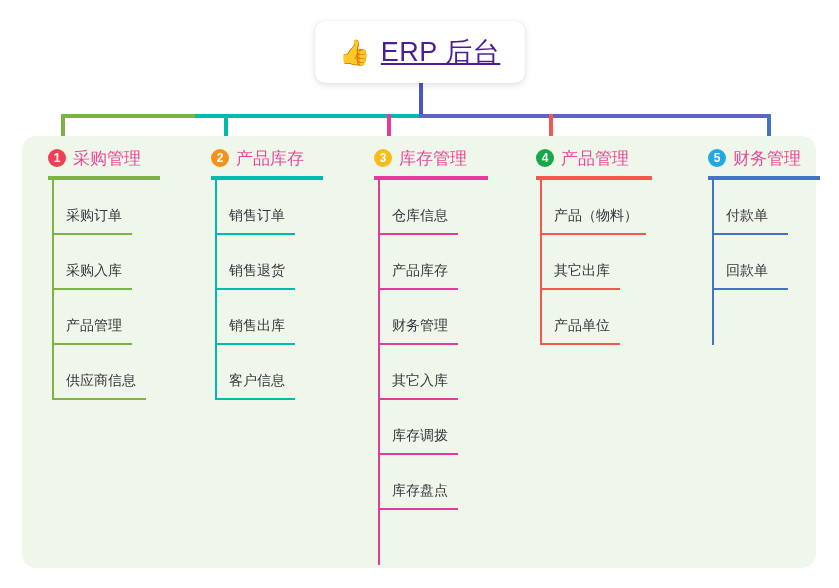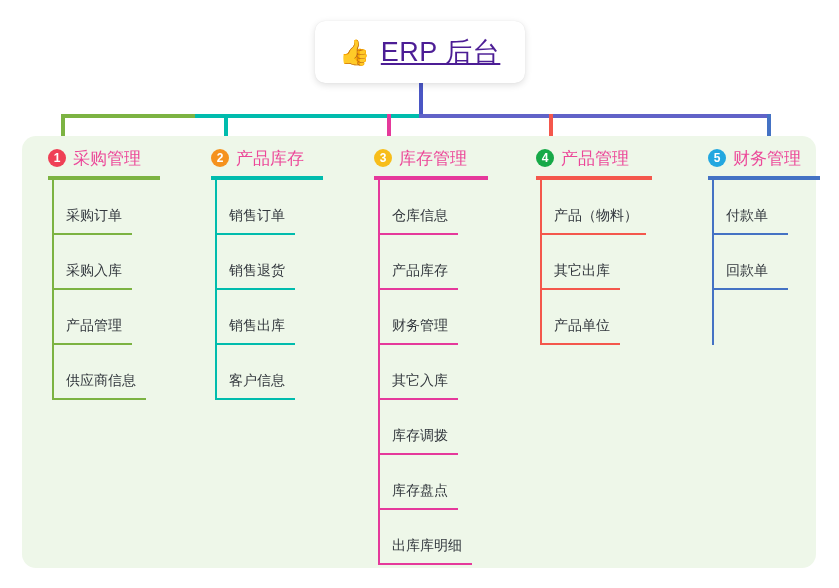--- a/index.html
+++ b/index.html
@@ -254,24 +254,20 @@
         <div class="leaf-rule" style="background: rgb(229, 57, 155); width: 80px;"></div>
       </div>
       <div class="leaf">
         <span class="leaf-label">库存调拨</span>
         <div class="leaf-rule" style="background: rgb(229, 57, 155); width: 80px;"></div>
       </div>
       <div class="leaf">
         <span class="leaf-label">库存盘点</span>
         <div class="leaf-rule" style="background: rgb(229, 57, 155); width: 80px;"></div>
       </div>
-      <div class="leaf">
-        <span class="leaf-label">出库库明细</span>
-        <div class="leaf-rule" style="background: rgb(229, 57, 155); width: 94px;"></div>
-      </div>
     </div>
   </div>
 <div class="column" id="col-4">
     <div class="col-head">
       <span class="col-badge" style="background: rgb(23, 169, 72);">4</span>
       <span class="col-title">产品管理</span>
     </div>
     <div class="col-rule" style="background: rgb(244, 87, 76); width: 116px; margin-left: 13px;"></div>
     <div class="col-body">
       <div class="col-spine" style="background: rgb(244, 87, 76); height: 165px;"></div>

